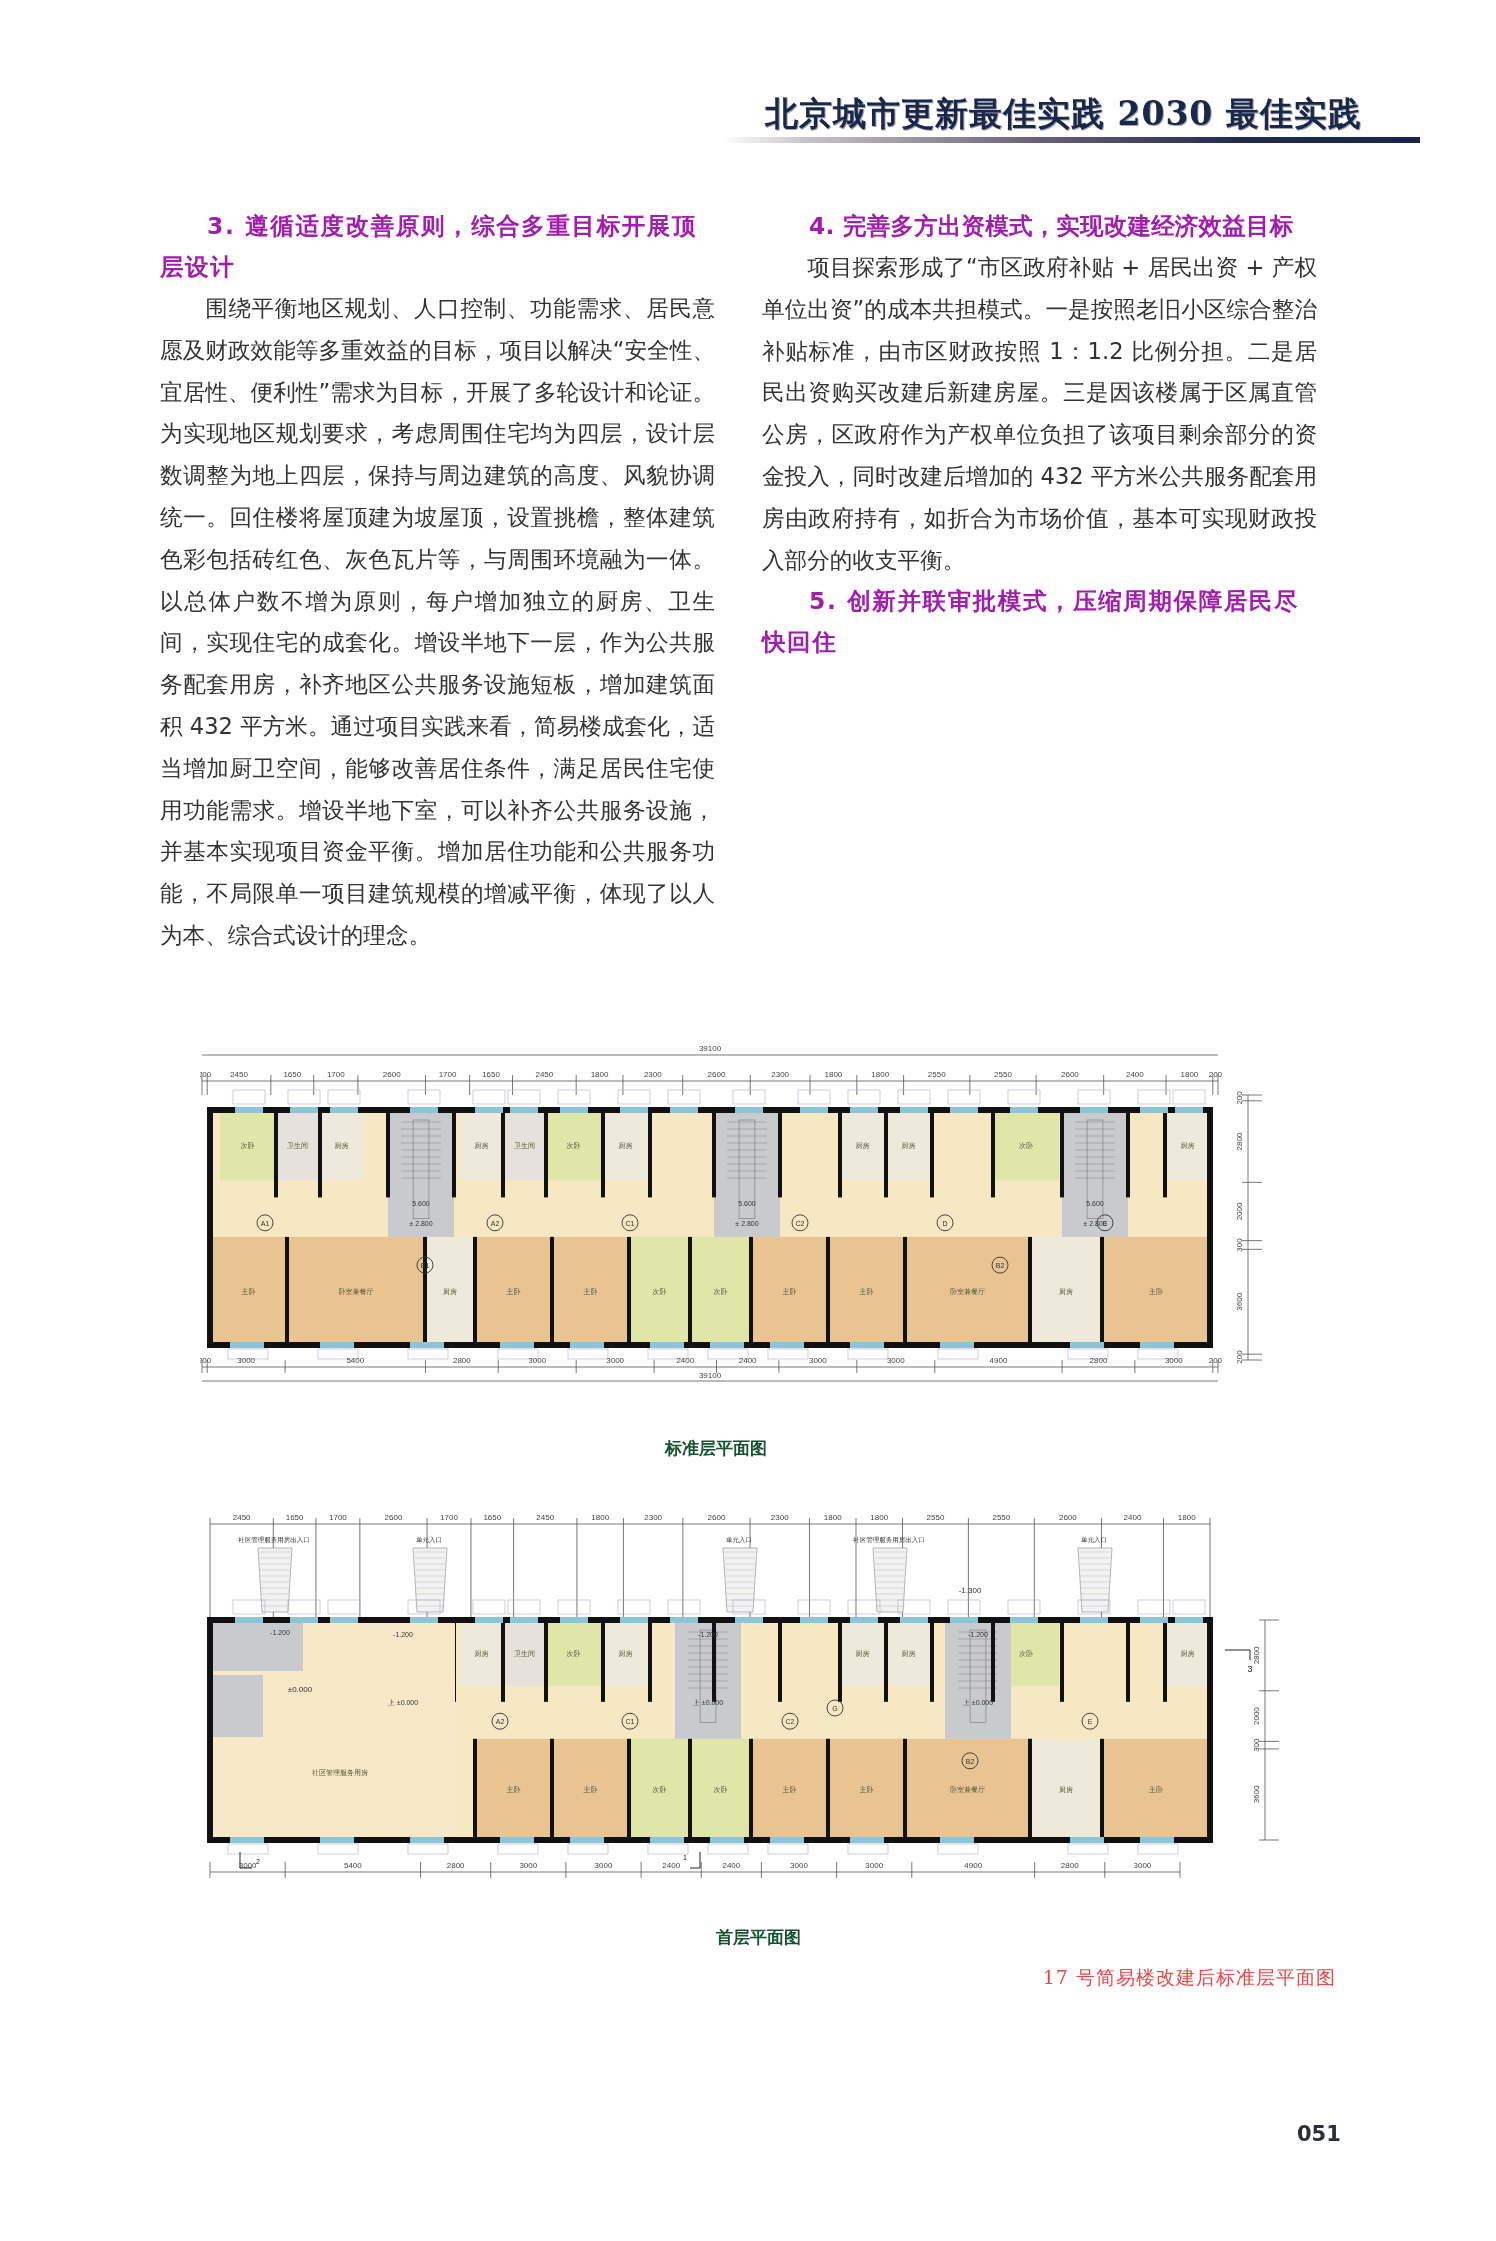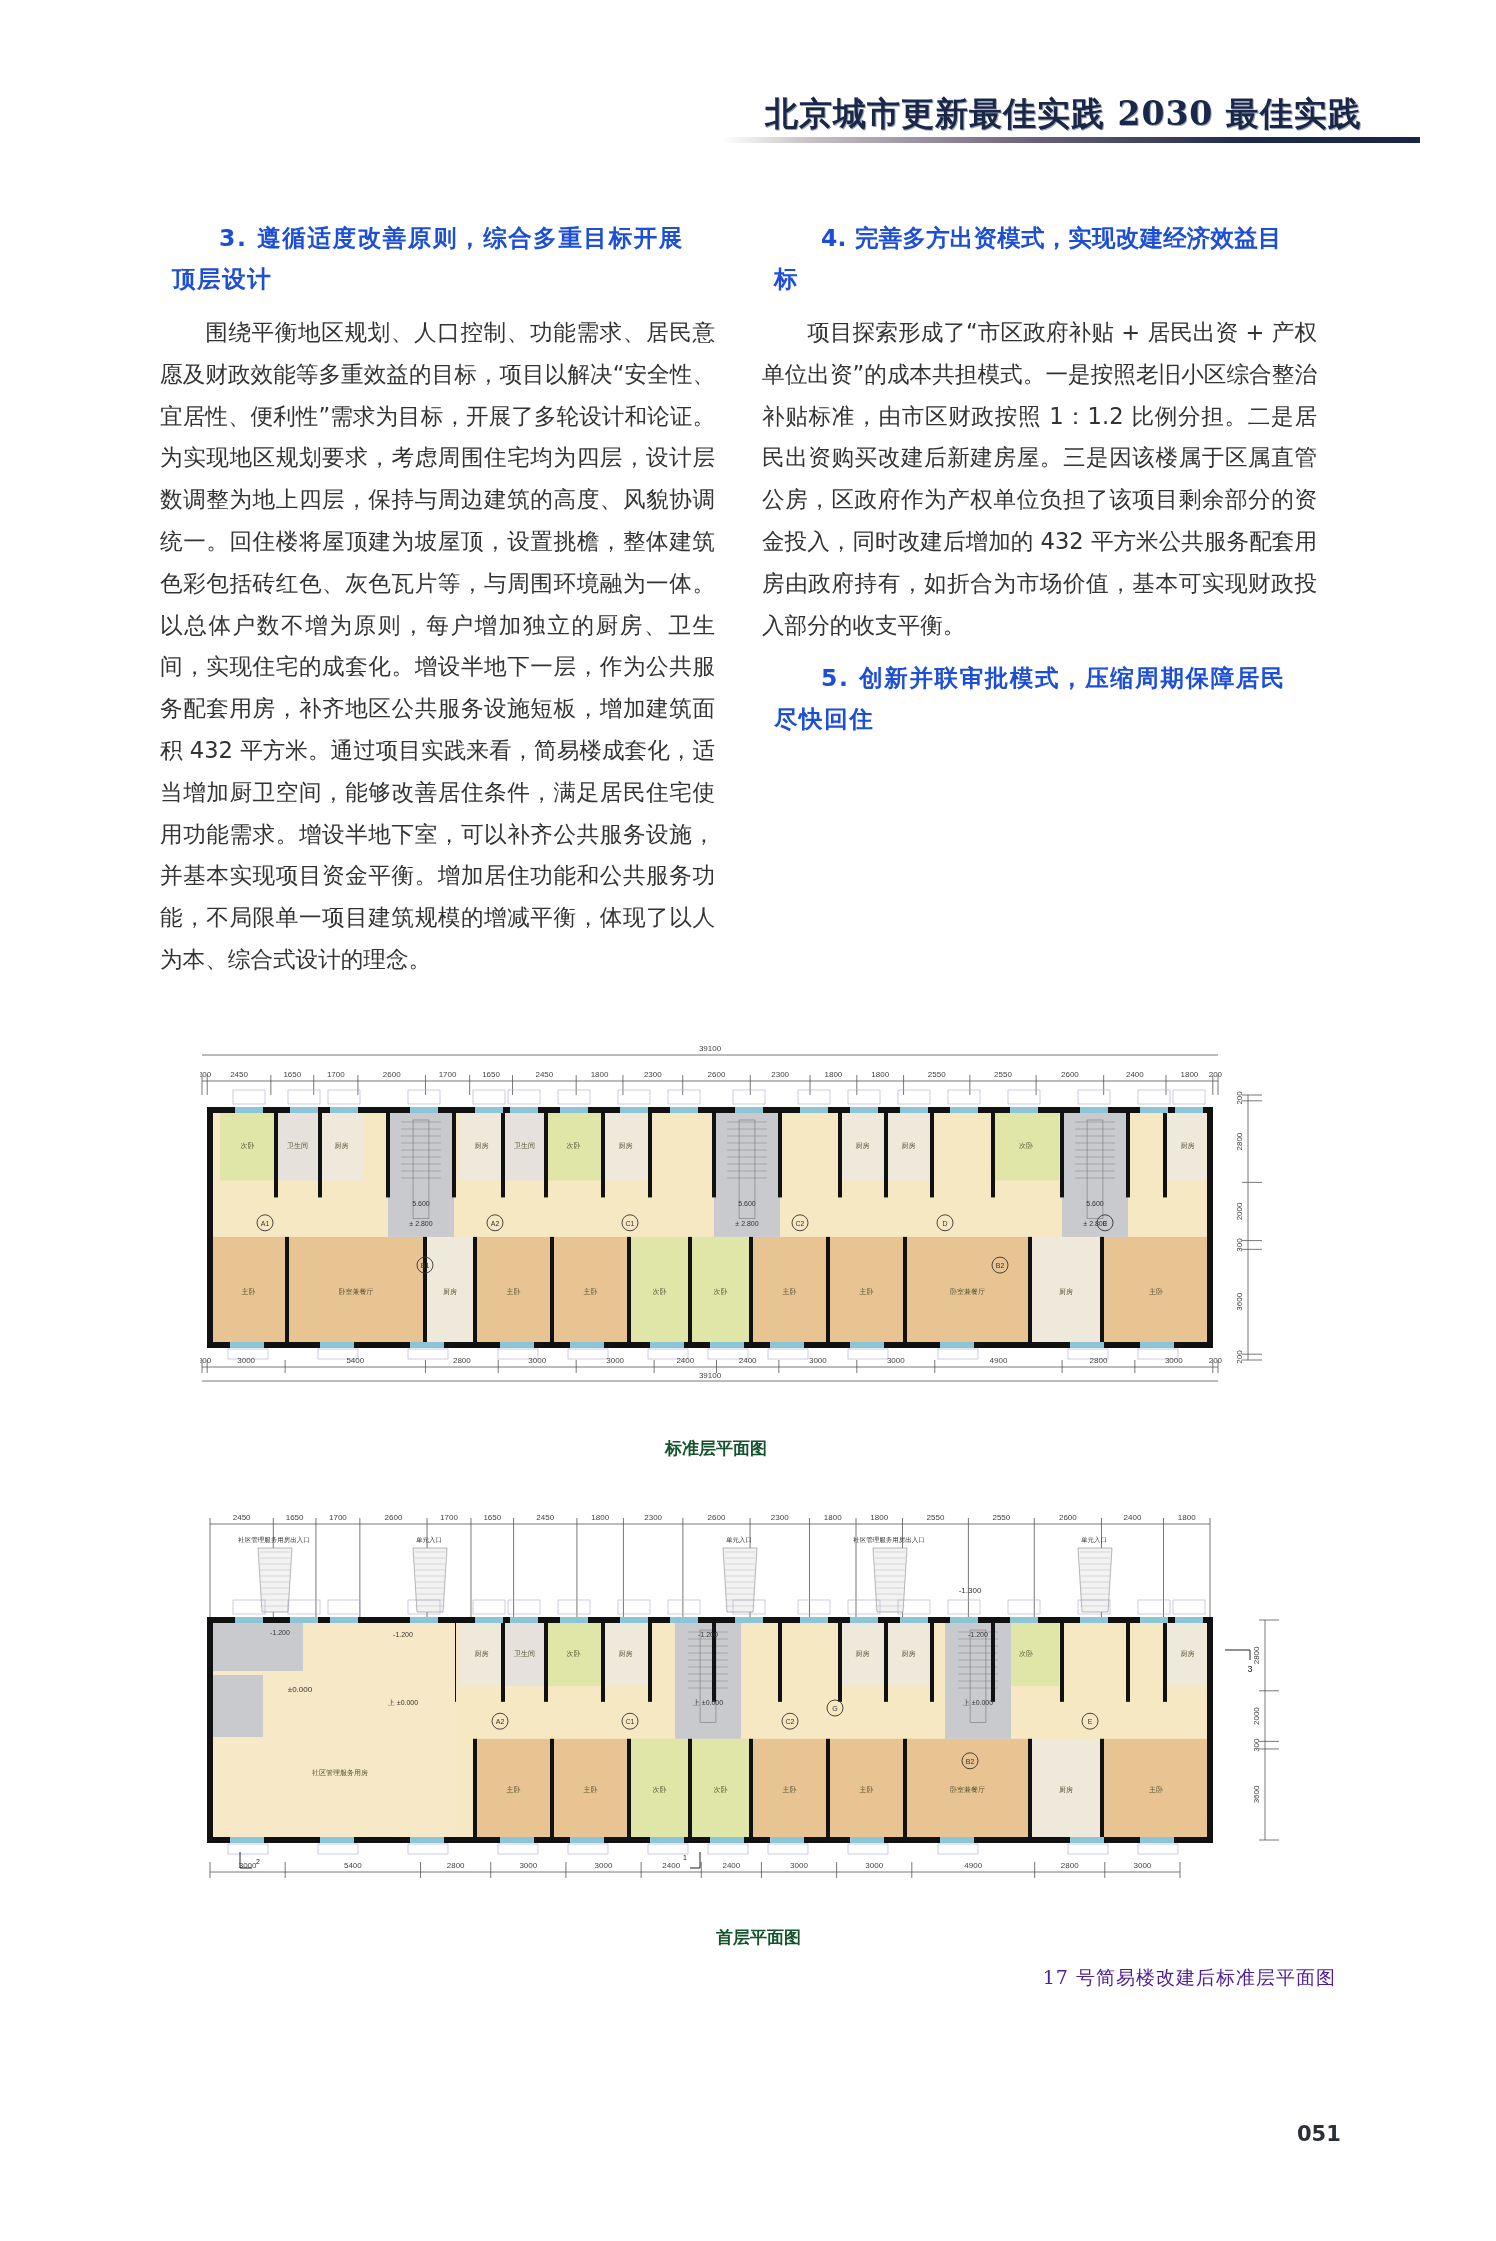--- a/index.html
+++ b/index.html
@@ -6,29 +6,29 @@
   body { width: 1496px; height: 2241px; position: relative; overflow: hidden;
          font-family: "DejaVu Sans", "Liberation Sans", sans-serif; color: #2b2b2b; }
   .header-title { position: absolute; left: 765px; top: 92px; font-family: "DejaVu Serif", "Liberation Serif", serif;
          font-weight: bold; font-size: 33px; color: #1a2748; letter-spacing: 1px;
          text-shadow: 1px 1px 0 #9aa3b8; white-space: nowrap; }
   .header-bar { position: absolute; left: 722px; top: 137px; width: 698px; height: 6px;
          background: linear-gradient(to right, #ffffff 0%, #c9c3c8 12%, #6a6078 45%, #1d2a4e 75%, #17264a 100%); }
   .col { position: absolute; top: 206px; width: 555px; }
   .col-left { left: 160px; }
   .col-right { left: 762px; }
-  .h { font-weight: bold; font-size: 23.5px; line-height: 41px; color: #1d4ed8; margin: 12px; }
+  .h { font-weight: bold; font-size: 23.5px; line-height: 41px; color: #a21caf; margin: 0; }
   .p { font-size: 22.6px; line-height: 41.8px; margin: 0; text-align: justify; text-align-last: left; color: #333; }
   .indent { text-indent: 2em; }
   .h.indent { text-indent: 2em; letter-spacing: 1.6px; }
   .plan { position: absolute; }
   .plan svg { display: block; }
   .plan-title { position: absolute; font-weight: bold; font-size: 17px; color: #14532d; white-space: nowrap; }
   .caption { position: absolute; right: 160px; top: 1965px; font-family: "DejaVu Serif", "Liberation Serif", serif;
-         font-size: 19px; color: #4c1d95; white-space: nowrap; letter-spacing: 1px; }
+         font-size: 19px; color: #ef4444; white-space: nowrap; letter-spacing: 1px; }
   .page-num { position: absolute; left: 1297px; top: 2122px; font-weight: bold; font-size: 21px; color: #2a2f3a; }
 </style>
 </head>
 <body>
 
 <div class="header-title">北京城市更新最佳实践  2030 最佳实践</div>
 <div class="header-bar"></div>
 
 <div class="col col-left">
   <p class="h indent">3. 遵循适度改善原则，综合多重目标开展顶层设计</p>

